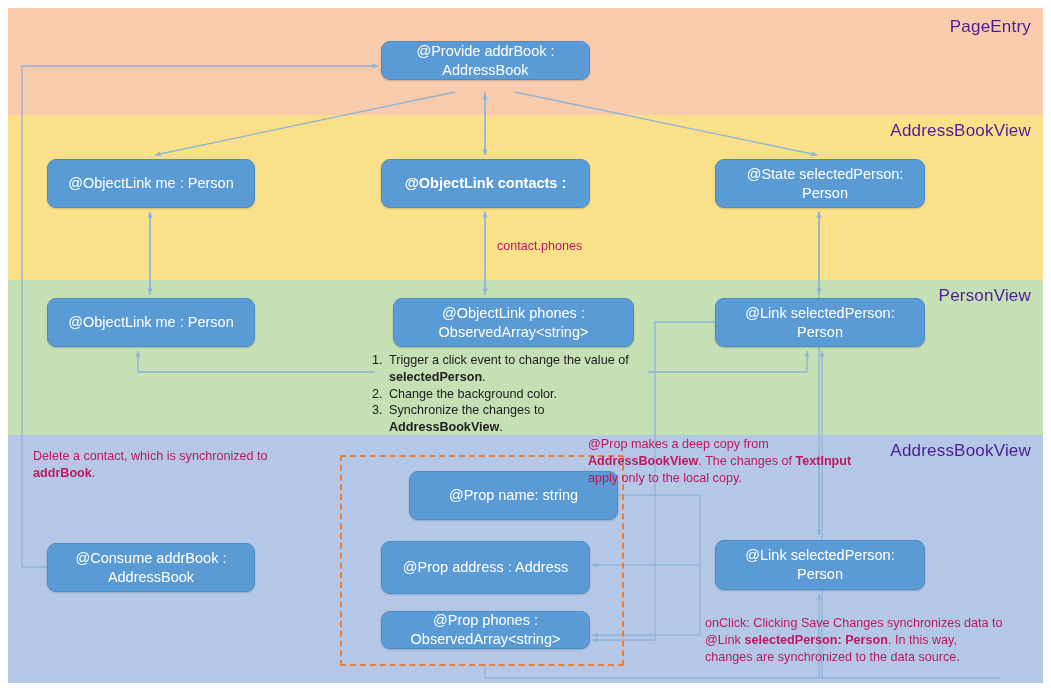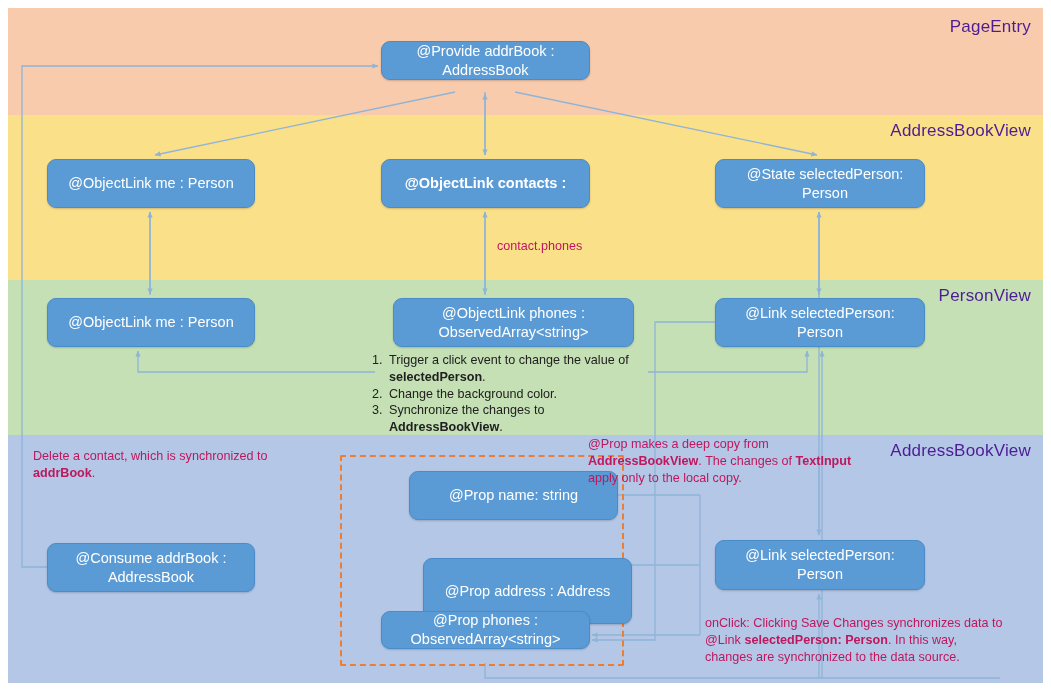--- a/index.html
+++ b/index.html
@@ -126,21 +126,21 @@
       <div>
         <div>@Consume addrBook :</div>
         <div>AddressBook</div>
       </div>
     </div>
   <div class="node" id="n8" style="left: 381px; top: 471px; width: 209px; height: 49px; margin-left: 28px;">
       <div>
         <div>@Prop name: string</div>
       </div>
     </div>
-  <div class="node" id="n9" style="left: 381px; top: 558px; width: 209px; height: 66px; margin-left: 42px;">
+  <div class="node" id="n9" style="left: 381px; top: 541px; width: 209px; height: 53px;">
       <div>
         <div>@Prop address : Address</div>
       </div>
     </div>
   <div class="node" id="n10" style="left: 381px; top: 611px; width: 209px; height: 38px;">
       <div>
         <div>@Prop phones :</div>
         <div>ObservedArray&lt;string&gt;</div>
       </div>
     </div>

